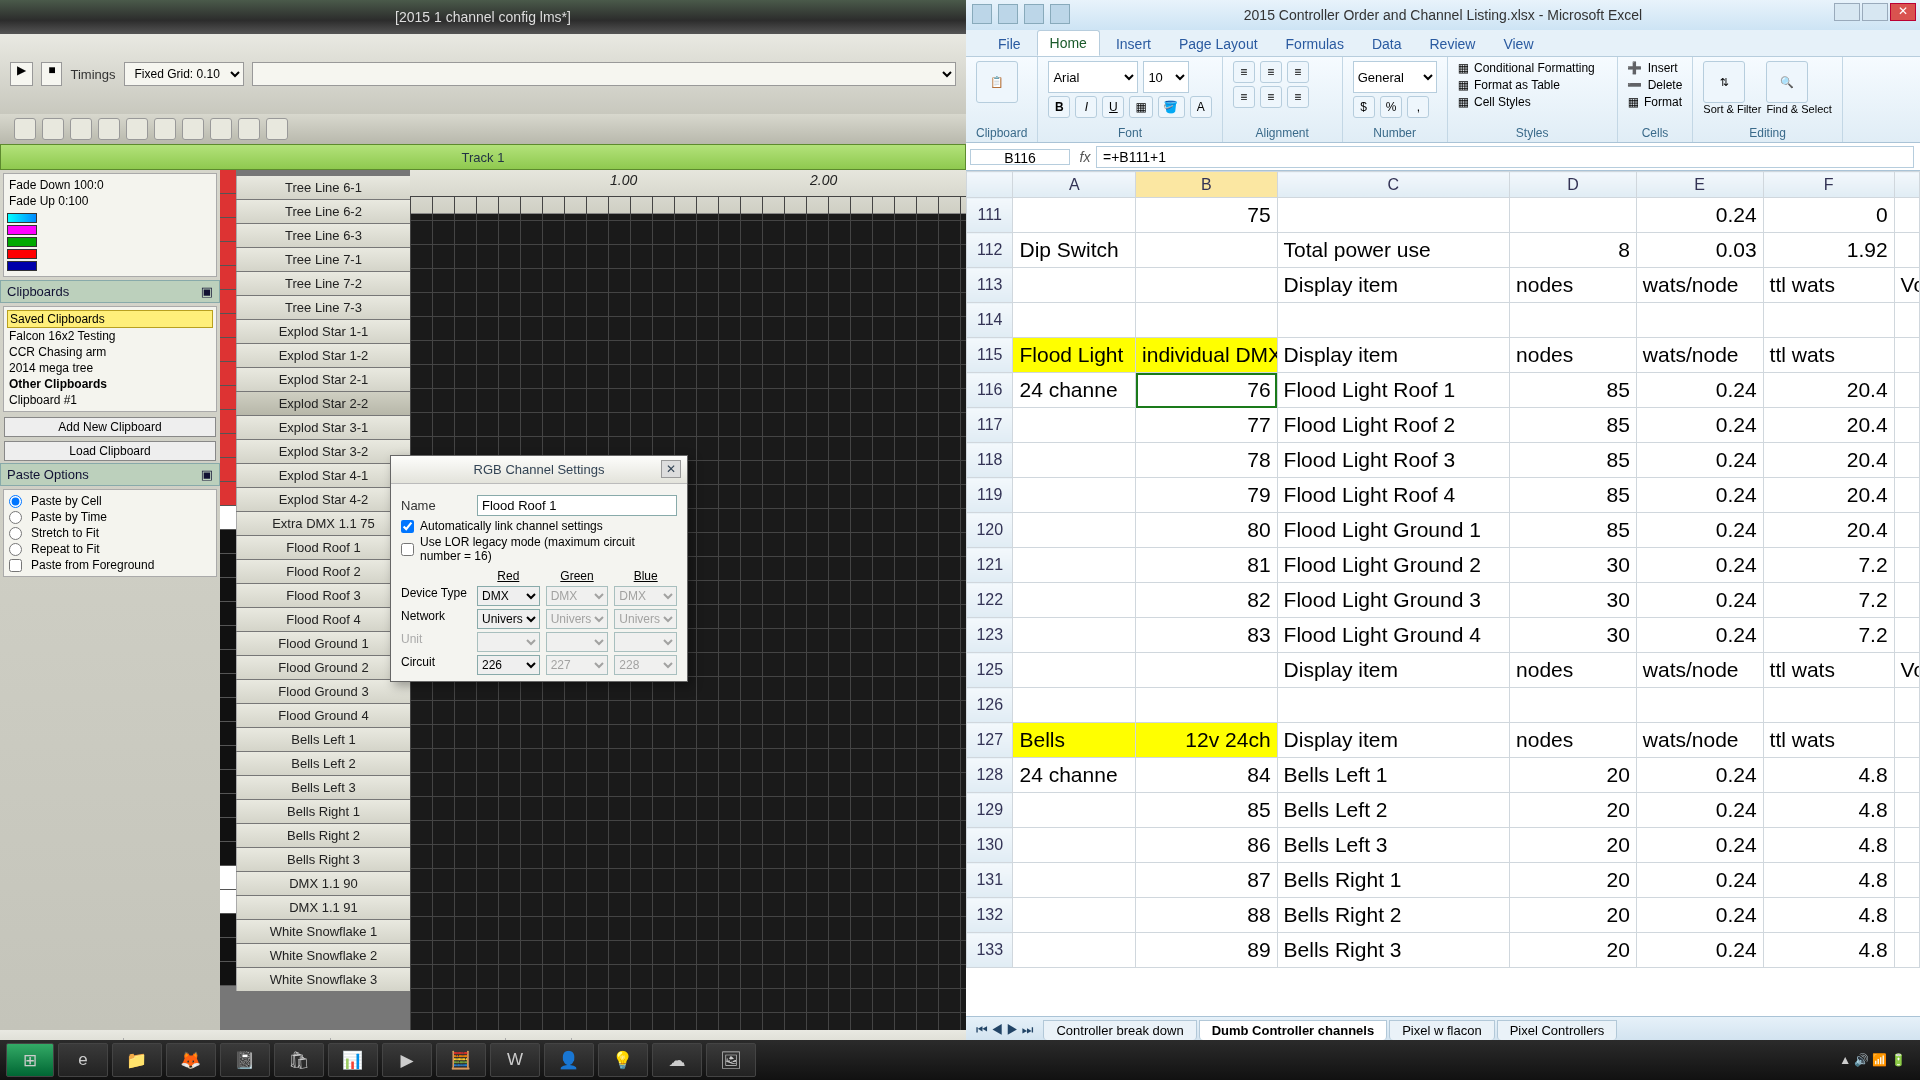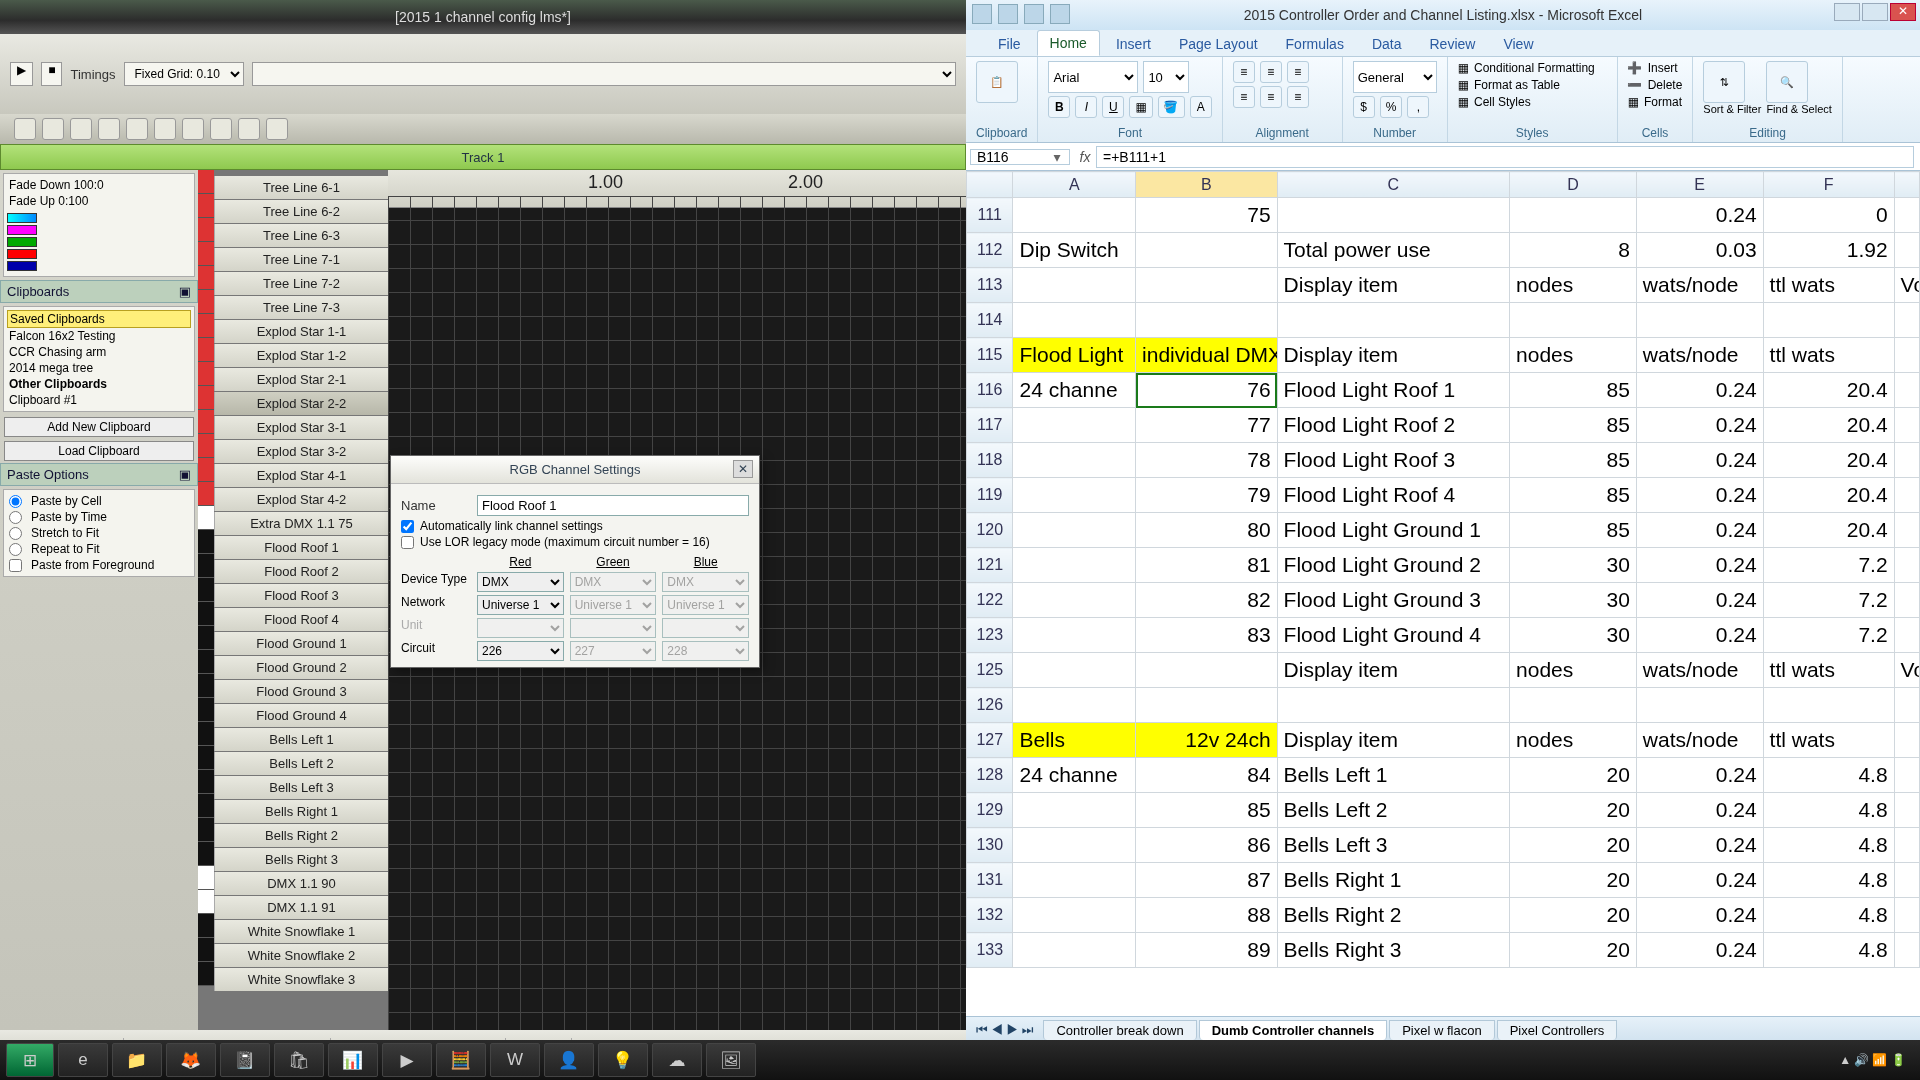--- a/index.html
+++ b/index.html
@@ -9,46 +9,46 @@
 #left-app { position: absolute; left: 0; top: 0; width: 966px; height: 1060px; background: #333; }
 #left-titlebar { height: 34px; background: linear-gradient(#4a5a4a, #2c2c2c 60%, #555); display: flex; align-items: center; justify-content: center; color: #ddd; font-size: 14px; }
 #left-toolbar { height: 80px; background: linear-gradient(#e9e9e2, #c8c8be); display: flex; align-items: center; padding: 4px 10px; gap: 8px; }
 #left-toolbar select, #left-toolbar .btn { height: 24px; font-size: 12px; background: #f6f6f0; border: 1px solid #999; padding: 0 6px; }
 #timing-label { font-size: 13px; color: #333; }
 #left-toolbar2 { height: 30px; background: linear-gradient(#d8d8ce,#b8b8ac); display:flex; align-items:center; padding:0 14px; gap:6px;}
 #left-toolbar2 .tbtn { width:22px; height:22px; background:#e8e8de; border:1px solid #999; border-radius:3px;}
 #track-header { height:26px; background:linear-gradient(#b3e27a,#8fc94f); border:1px solid #5d8a2e; color:#234; font-size:13px; display:flex; align-items:center; justify-content:center; }
 
 #left-body { display: flex; height: calc(100% - 34px - 80px - 30px - 26px - 30px); background: #555; }
-#left-sidepanel { width: 198px; background: linear-gradient(#d6d6cc,#c4c4ba); display:flex; flex-direction:column; }
+#left-sidepanel { width: 220px; background: linear-gradient(#d6d6cc,#c4c4ba); display:flex; flex-direction:column; }
 .lp-section-hdr { background:#bcd0bc; border:1px solid #8aa; padding:3px 6px; font-size:13px; color:#113; display:flex; justify-content:space-between; align-items:center;}
 .lp-box { background:#f4f4ee; border:1px solid #aaa; margin:3px; padding:3px; font-size:12px; }
 .lp-box .line { display:flex; align-items:center; gap:5px; padding:1px 2px;}
 .lp-box .selected { background:#ffef7a; border:1px solid #b8a020; }
 .color-swatch { width:30px; height:10px; border:1px solid #333; }
 .lp-btn { background:#eee; border:1px solid #888; width: calc(100% - 8px); margin:2px 4px; font-size:12px; padding:2px 0;}
 .radio input { margin-right:4px;}
 
 #channel-list { width: 190px; background: #777; overflow-y:auto; }
 .channel-item { height: 24px; display: flex; align-items: center; border-bottom:1px solid #555; }
 .channel-item .chip { width: 16px; height: 100%; }
 .channel-item .lbl { flex:1; background: linear-gradient(#e9e9e0,#d4d4c9); border-left:1px solid #aaa; text-align:center; font-size:13px; color: #222; height:100%; display:flex; align-items:center; justify-content:center; padding:0 4px; white-space:nowrap; overflow:hidden;margin-top:12px;}
 .channel-item.hl .lbl { background: linear-gradient(#cfcfc2,#b7b7a9); }
 
 #grid-area { flex:1; background:#1a1a1a; position:relative; overflow:hidden; }
-#ruler { height:38px; background:linear-gradient(#e6e6dd,#cfcfc4); border-bottom:1px solid #888; position:relative; font-size:18px; color:#222;}
+#ruler { height:44px; background:linear-gradient(#e6e6dd,#cfcfc4); border-bottom:1px solid #888; position:relative; font-size:14px; color:#222;font-style:italic;}
 #ruler .tick { position:absolute; top:2px; }
 #grid { position:absolute; left:0; right:0; top:26px; bottom:0;
   background-image: linear-gradient(#444 1px, transparent 1px), linear-gradient(90deg,#444 1px, transparent 1px);
   background-size: 22px 24px; }
 #left-statusbar { position:absolute; bottom:0; left:0; right:0; height:30px; background:linear-gradient(#e9e9e2,#cfcfc4); display:flex; align-items:center; font-size:12px; color:#333; gap:18px; padding:0 8px;}
 #left-statusbar span { border-right:1px solid #aaa; padding-right:14px;}
 
 
-#dialog { position:absolute; left:390px; top:455px; width:370px; background:#f4f4f0; border:1px solid #666; box-shadow:4px 4px 10px rgba(0,0,0,.35); z-index:20; font-size:13px;}
+#dialog { position:absolute; left:390px; top:455px; width:298px; background:#f4f4f0; border:1px solid #666; box-shadow:4px 4px 10px rgba(0,0,0,.35); z-index:20; font-size:13px;}
 #dialog .dlg-title { height:28px; background:linear-gradient(#fdfdfb,#e3e3db); display:flex; align-items:center; justify-content:center; border-bottom:1px solid #bbb; color:#345; position:relative;}
 #dialog .dlg-title .close { position:absolute; right:6px; top:4px; width:20px; height:18px; background:#ddd; border:1px solid #999; text-align:center; font-size:12px; line-height:16px;}
 #dialog .dlg-body { padding:8px 10px 6px; }
 .dlg-row { display:flex; align-items:center; margin:3px 0; gap:6px;}
 .dlg-row label { width:70px; color:#333; text-decoration:underline dotted transparent;}
 .dlg-row input[type=text] { flex:1; border:1px solid #8aa; padding:2px 4px; font-size:13px;}
 .dlg-check { display:flex; align-items:center; gap:6px; font-size:12px; margin:2px 0;}
 .dlg-grid { display:grid; grid-template-columns:70px 1fr 1fr 1fr; gap:3px 6px; margin-top:6px; font-size:12px;}
 .dlg-grid .hdr { text-align:center; text-decoration:underline;}
 .dlg-grid select { width:100%; font-size:12px; border:1px solid #8aa; height:20px;}
@@ -71,21 +71,21 @@
 #ribbon { height:86px; background:linear-gradient(#f6fbff,#e0edf6); border-bottom:1px solid #aac3d6; display:flex;}
 .r-group { border-right:1px solid #c3d7e5; padding:4px 10px 2px; display:flex; flex-direction:column; justify-content:space-between;}
 .r-group .body { flex:1; display:flex; flex-direction:column; gap:3px; align-items:flex-start;}
 .r-group .lbl { font-size:12px; color:#3a6a8a; text-align:center; width:100%; padding-top:2px;}
 .rg-row { display:flex; gap:5px; align-items:center;}
 .rbtn { height:22px; min-width:22px; background:#eef6fc; border:1px solid #b6cddd; border-radius:3px; font-size:12px; padding:0 5px; display:flex; align-items:center; justify-content:center;}
 .r-big { width:42px; height:42px; background:#eef6fc; border:1px solid #b6cddd; border-radius:3px; display:flex; align-items:center; justify-content:center; font-size:11px;}
 select.rsel { height:32px; border:1px solid #b6cddd; font-size:13px; background:#fff;}
 
 #fx-bar { height:28px; border-bottom:1px solid #aac3d6; display:flex; align-items:center;}
-#name-box { width:100px; border:1px solid #b6cddd; margin:0 4px; height:16px; font-size:14px; padding:0 6px; display:flex; align-items:center; justify-content:space-between;}
+#name-box { width:100px; border:1px solid #b6cddd; margin:0 4px; height:16px; font-size:14px; padding:0 6px; display:flex; align-items:center; justify-content:space-between;flex-direction:column;}
 #name-box .dd { width:12px; text-align:center; color:#666;}
 #fx-label { width:22px; text-align:center; color:#555; font-style:italic; font-size:14px;}
 #fx-input { flex:1; border:1px solid #b6cddd; height:22px; margin-right:6px; padding:0 6px; font-size:14px;}
 
 #sheet { flex:1; overflow:hidden; position:relative;}
 table.ss { border-collapse:collapse; width:100%; table-layout:fixed; }
 table.ss th, table.ss td { border:1px solid #d0d7dd; height:35px; font-size:21px; color:#000; padding:0 6px; white-space:nowrap; overflow:hidden;}
 table.ss th { background:linear-gradient(#f3f8fc,#e0ecf4); font-weight:normal; color:#335; height:26px; font-size:16px; position:sticky;}
 table.ss th.rowhdr { width:44px; text-align:center; background:linear-gradient(#f3f8fc,#e0ecf4);}
 col.cA { width:116px;} col.cB { width:134px;} col.cC { width:220px;} col.cD { width:120px;} col.cE { width:120px;} col.cF { width:124px;} col.cG { width:24px;}

